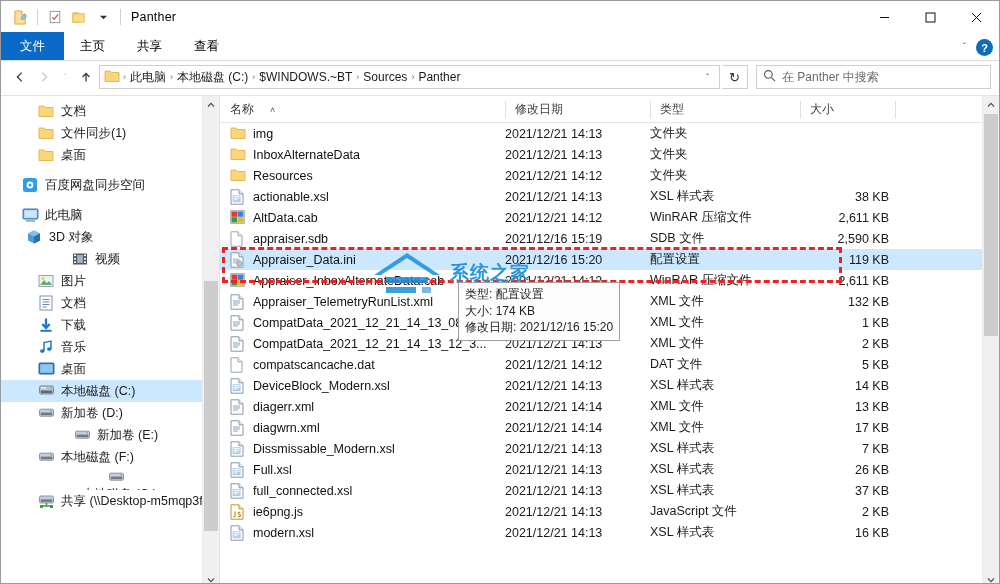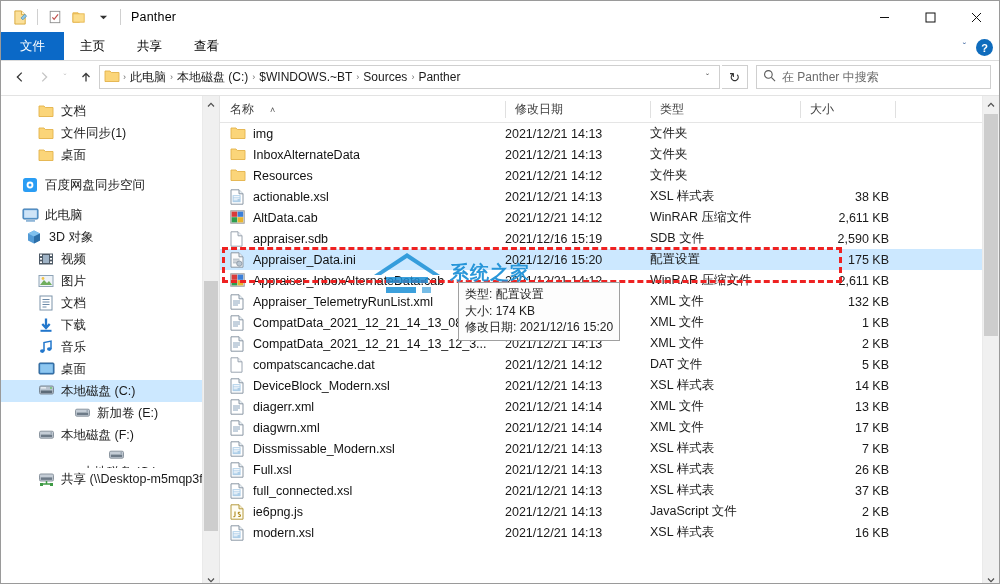--- a/index.html
+++ b/index.html
@@ -280,21 +280,21 @@
           <div class="nrow" style="padding-left: 24px;">
             <span class="ic">
               <svg width="16" height="16" viewBox="0 0 16 16">
                 <path d="M8 1.5l6 3v7l-6 3-6-3v-7z" fill="#3f8fd0" opacity=".9"></path>
                 <path d="M8 1.5l6 3-6 3-6-3z" fill="#7fc0ee"></path>
                 <path d="M8 7.5v7l6-3v-7z" fill="#2d6fa8"></path>
               </svg>
             </span>
             <span class="lbl">3D 对象</span>
           </div>
-          <div class="nrow" style="padding-left: 36px;">
+          <div class="nrow" style="padding-left: 36px; margin-left: 34px;">
             <span class="ic">
               <svg width="16" height="14" viewBox="0 0 16 14">
                 <rect x="1" y="1.5" width="14" height="11" fill="#4e5a66"></rect>
                 <g fill="#fff">
                   <rect x="2" y="2.5" width="2" height="1.6"></rect>
                   <rect x="2" y="6" width="2" height="1.6"></rect>
                   <rect x="2" y="9.4" width="2" height="1.6"></rect>
                   <rect x="12" y="2.5" width="2" height="1.6"></rect>
                   <rect x="12" y="6" width="2" height="1.6"></rect>
                   <rect x="12" y="9.4" width="2" height="1.6"></rect>
@@ -356,20 +356,30 @@
           <div class="nrow sel" style="padding-left: 36px;">
             <span class="ic">
               <svg width="17" height="14" viewBox="0 0 17 14">
                 <rect x="1.5" y="2" width="14" height="8" rx="1.4" fill="#b9c4cf" stroke="#7c8995"></rect>
                 <rect x="2.8" y="6.5" width="11.4" height="2.7" fill="#5d6b78"></rect>
                 <circle cx="13" cy="4" r="1" fill="#6fc86f"></circle>
                 <rect x="3" y="3" width="5" height="1.6" fill="#e4eaf0"></rect>
               </svg>
             </span>
             <span class="lbl">本地磁盘 (C:)</span>
+          </div>
+          <div class="nrow" style="padding-left: 36px;">
+            <span class="ic">
+              <svg width="17" height="14" viewBox="0 0 17 14">
+                <rect x="1.5" y="3.2" width="14" height="7" rx="1.4" fill="#c5cdd6" stroke="#8b959f"></rect>
+                <rect x="2.8" y="6.6" width="11.4" height="2.5" fill="#6d7a87"></rect>
+                <circle cx="13.2" cy="5" r=".9" fill="#9aa7b3"></circle>
+              </svg>
+            </span>
+            <span class="lbl">新加卷 (D:)</span>
           </div>
           <div class="nrow" style="padding-left: 36px; margin-left: 36px;">
             <span class="ic">
               <svg width="17" height="14" viewBox="0 0 17 14">
                 <rect x="1.5" y="3.2" width="14" height="7" rx="1.4" fill="#c5cdd6" stroke="#8b959f"></rect>
                 <rect x="2.8" y="6.6" width="11.4" height="2.5" fill="#6d7a87"></rect>
                 <circle cx="13.2" cy="5" r=".9" fill="#9aa7b3"></circle>
               </svg>
             </span>
             <span class="lbl">新加卷 (E:)</span>
@@ -519,21 +529,21 @@
                   <path d="M9 .8v4h4" fill="#e8eef4" stroke="#8a97a4"></path>
                   <g stroke="#8d9aa7" stroke-width=".8">
                     <path d="M3 7.2h6.5M3 9h6.5M3 10.8h4.5"></path>
                   </g>
                   <circle cx="9.3" cy="11.6" r="2.6" fill="#b9c6d2" stroke="#7e8b98" stroke-width=".7"></circle>
                 </svg></span>
               <span>Appraiser_Data.ini</span>
             </div>
             <div class="c-date">2021/12/16 15:20</div>
             <div class="c-type">配置设置</div>
-            <div class="c-size">175 KB</div>
+            <div class="c-size">119 KB</div>
           </div>
           <div class="row">
             <div class="c-name">
               <span class="fic"><svg width="15" height="14" viewBox="0 0 15 14">
                   <rect x=".8" y=".8" width="13.4" height="12.4" fill="#e8e8e8" stroke="#9a9a9a"></rect>
                   <rect x="1.6" y="1.6" width="5.6" height="5.2" fill="#d93b3b"></rect>
                   <rect x="7.6" y="1.6" width="5.6" height="5.2" fill="#3b7fd9"></rect>
                   <rect x="1.6" y="7.2" width="5.6" height="5.2" fill="#2e9e4e"></rect>
                   <rect x="7.6" y="7.2" width="5.6" height="5.2" fill="#e8b52e"></rect>
                 </svg></span>

